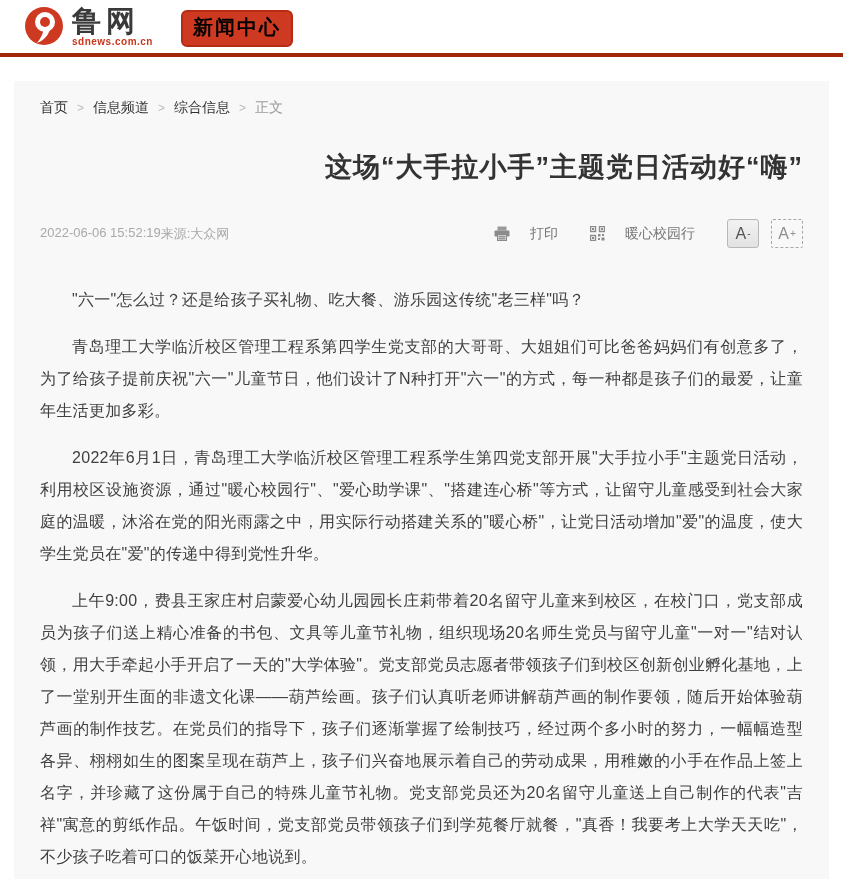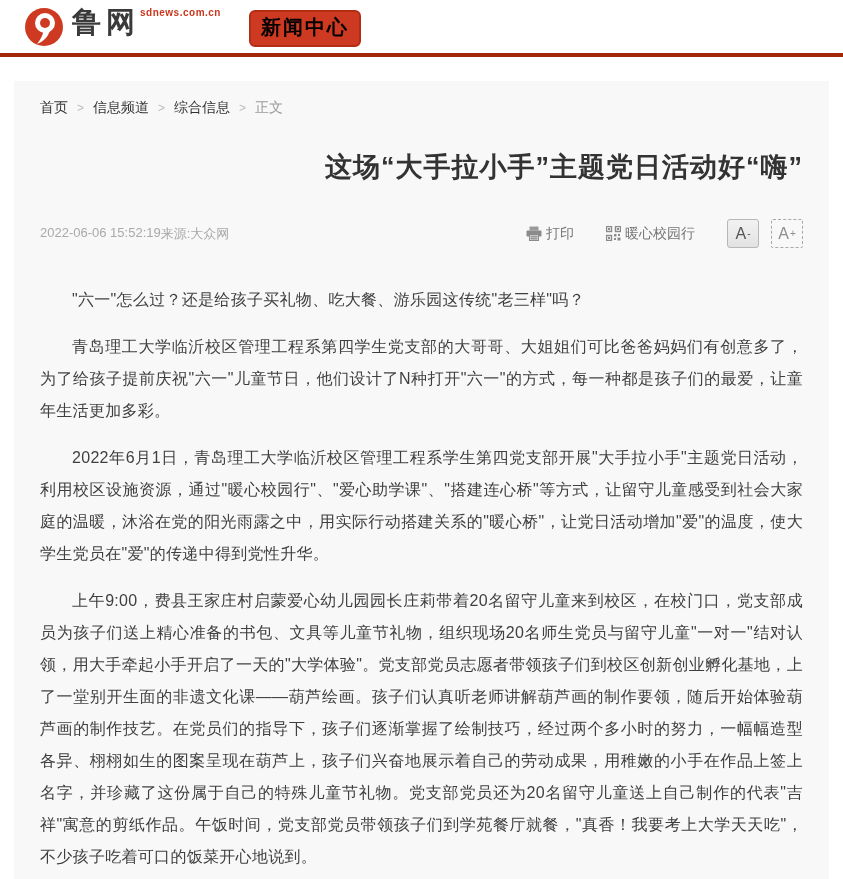--- a/index.html
+++ b/index.html
@@ -2,41 +2,41 @@
 <html><head>
 <meta charset="utf-8">
 <style>
   * { margin:0; padding:0; box-sizing:border-box; }
   html,body { width:843px; background:#ffffff; font-family:"Liberation Sans","DejaVu Sans",sans-serif; }
 
   
   .site-header { height:53px; display:flex; align-items:center; padding-left:24px; background:#fff; }
   .logo { display:flex; align-items:flex-start; cursor:pointer; }
   .logo-mark { width:40px; height:40px; margin-right:8px; }
-  .logo-txt { display:flex; flex-direction:row; }
+  .logo-txt { display:flex; flex-direction:column; }
   .logo-name { font-size:29px; font-weight:bold; color:#3a3a3a; letter-spacing:5px; line-height:30px; }
   .logo-domain { font-size:10px; color:#c9371d; font-weight:bold; line-height:10px; margin-top:1px; letter-spacing:.5px; }
   .center-badge { margin-left:28px; margin-top:4px; background:#ce3a21; border:2px solid #b42c12; color:#000000;
     font-size:20px; font-weight:bold; padding:2px 10px 4px; border-radius:6px; letter-spacing:2px; cursor:pointer; }
   .red-rule { height:4px; background:#a32808; width:100%; }
 
   
   .panel { margin:24px 14px 0; background:#f8f8f8; padding:14px 26px 30px; min-height:780px; }
 
   .breadcrumb { font-size:14px; color:#333; display:flex; align-items:center; gap:9px; padding:4px 0 2px; }
   .breadcrumb .crumb { cursor:pointer; }
   .breadcrumb .sep { color:#bbb; font-size:12px; }
   .breadcrumb .current { color:#9a9a9a; }
 
   .article-title { text-align:right; font-size:27px; font-weight:bold; color:#333; margin-top:30px; letter-spacing:1px; }
 
   .meta-row { display:flex; align-items:center; margin-top:34px; font-size:13px; }
   .meta-left { color:#a9a9a9; display:flex; }
   .meta-right { margin-left:auto; display:flex; align-items:center; gap:10px; color:#757575; font-size:14px; }
-  .tool { display:flex; align-items:center; gap:4px; cursor:pointer; margin-right:22px; }
+  .tool { display:flex; align-items:center; gap:20px; cursor:pointer; margin-right:22px; }
   .tool svg { display:block; }
   .font-btn { width:32px; height:29px; display:flex; align-items:center; justify-content:center;
     font-size:16px; color:#555; cursor:pointer; user-select:none; }
   .font-minus { background:linear-gradient(#f2f2f2,#e2e2e2); border:1px solid #b7b7b7; border-radius:3px; }
   .font-plus  { border:1px dashed #a8a8a8; border-radius:2px; color:#8e8e8e; margin-left:2px; }
   .font-btn sup { font-size:10px; margin-left:1px; }
 
   .article-body { margin-top:36px; }
   .article-body p { font-size:16px; line-height:32px; color:#3f3f3f; text-indent:2em; margin-bottom:15px;
     text-align:justify; letter-spacing:.3px; }

